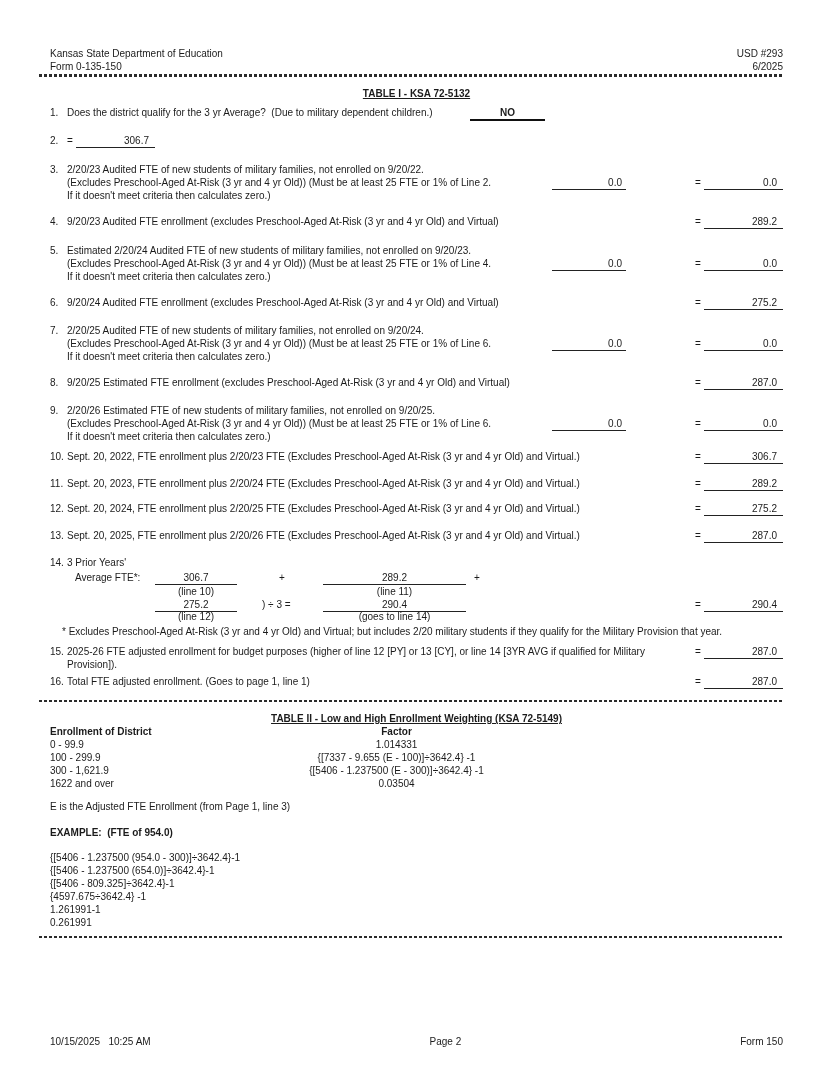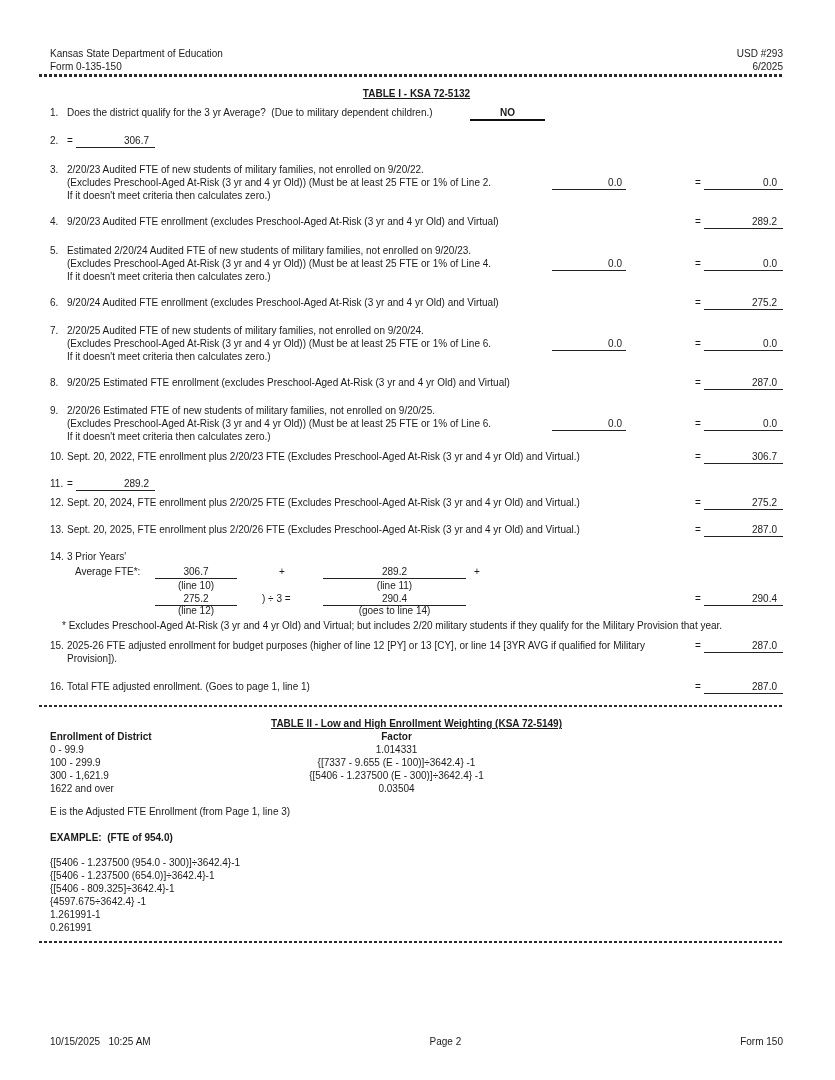--- a/index.html
+++ b/index.html
@@ -156,27 +156,28 @@
       <span class="num">10.</span>
       <span class="ltext">Sept. 20, 2022, FTE enrollment plus 2/20/23 FTE (Excludes Preschool-Aged At-Risk (3 yr and 4 yr Old) and Virtual.)</span>
       <span class="eqwrap">
           <span class="eqsign">=</span>
           <span class="ufield">306.7</span>
         </span>
     </div>
 
     <div class="lrow" style="margin-top:13px">
       <span class="num">11.</span>
+      <span class="ltext">Sept. 20, 2023, FTE enrollment plus 2/20/24 FTE (Excludes Preschool-Aged At-Risk (3 yr and 4 yr Old) and Virtual.)</span>
       <span class="eqwrap">
           <span class="eqsign">=</span>
           <span class="ufield">289.2</span>
         </span>
     </div>
 
-    <div class="lrow" style="margin-top:5px">
+    <div class="lrow" style="margin-top:11px">
       <span class="num">12.</span>
       <span class="ltext">Sept. 20, 2024, FTE enrollment plus 2/20/25 FTE (Excludes Preschool-Aged At-Risk (3 yr and 4 yr Old) and Virtual.)</span>
       <span class="eqwrap">
           <span class="eqsign">=</span>
           <span class="ufield">275.2</span>
         </span>
     </div>
 
     <div class="lrow" style="margin-top:13px">
       <span class="num">13.</span>
@@ -212,21 +213,21 @@
 
     <div class="lrow" style="margin-top:7px">
       <span class="num">15.</span>
       <span class="ltext">2025-26 FTE adjusted enrollment for budget purposes (higher of line 12 [PY] or 13 [CY], or line 14 [3YR AVG if qualified for Military Provision]).</span>
       <span class="eqwrap">
           <span class="eqsign">=</span>
           <span class="ufield">287.0</span>
         </span>
     </div>
 
-    <div class="lrow" style="margin-top:15px">
+    <div class="lrow" style="margin-top:4px">
       <span class="num">16.</span>
       <span class="ltext">Total FTE adjusted enrollment. (Goes to page 1, line 1)</span>
       <span class="eqwrap">
           <span class="eqsign">=</span>
           <span class="ufield">287.0</span>
         </span>
     </div>
 
     <div class="dashes thin" style="margin-top:11px"></div>
 

